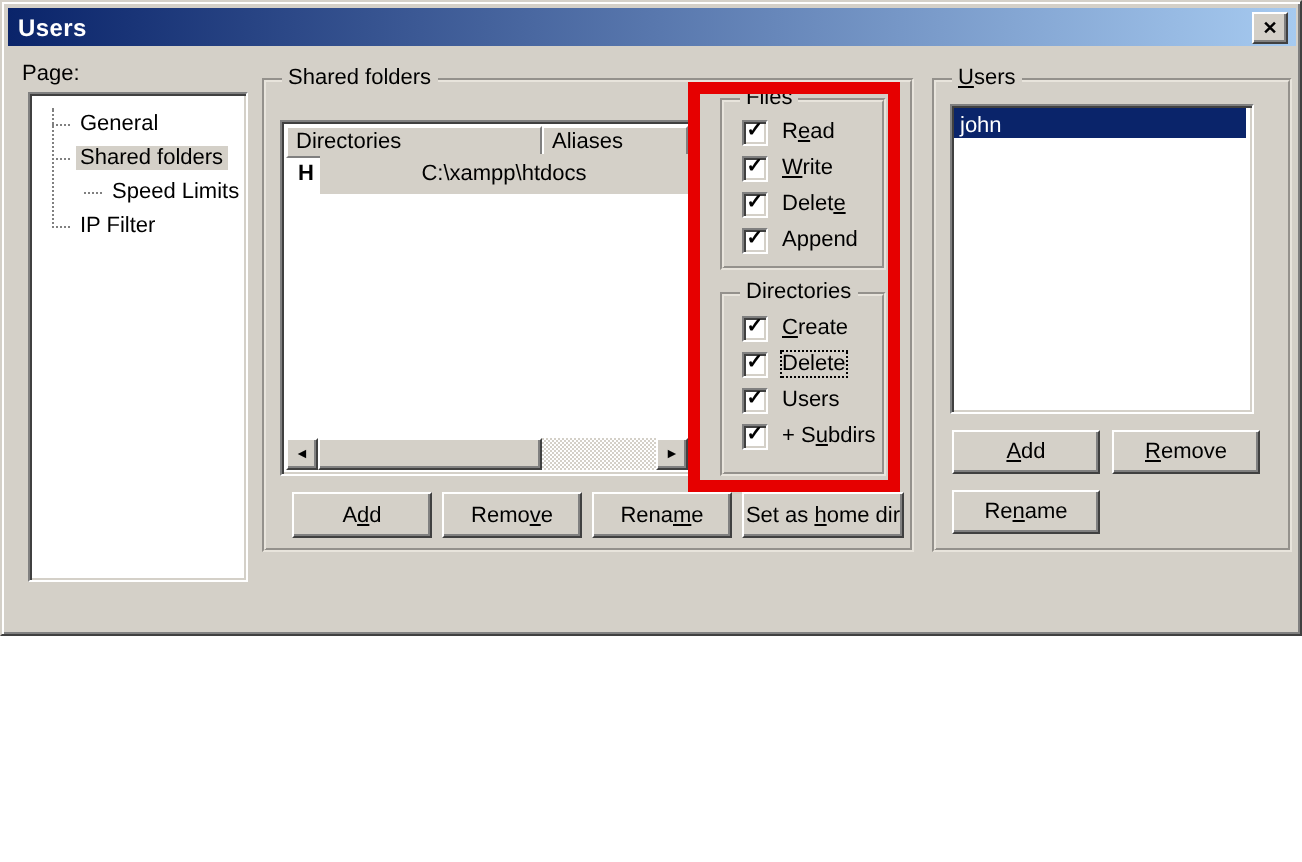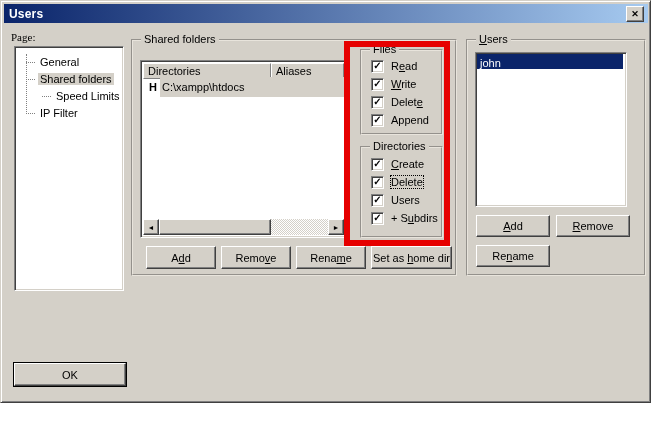--- a/index.html
+++ b/index.html
@@ -1,36 +1,36 @@
 <!DOCTYPE html>
 <html><head>
 <meta charset="utf-8">
 <style>
   html,body { margin:0; padding:0; }
   body { font-family:"Liberation Sans", sans-serif; font-size:11px; color:#000; }
   .dialog {
-    position:relative; width:651px; height:403px; background:#d4d0c8; box-sizing:border-box;
+    position:relative; width:651px; height:318px; background:#d4d0c8; box-sizing:border-box;
     border:1px solid; border-color:#d4d0c8 #404040 #404040 #d4d0c8;
     box-shadow: inset 1px 1px 0 #ffffff, inset -1px -1px 0 #808080;
     overflow:hidden;
   }
   .titlebar {
     position:absolute; left:3px; top:3px; width:644px; height:19px;
     background:linear-gradient(to right,#0a246a,#a6caf0);
     display:flex; align-items:center;
   }
   .title-text { color:#fff; font-weight:bold; font-size:12px; padding-left:5px; letter-spacing:0.2px; }
   .close-btn {
     position:absolute; right:4px; top:2px; width:16px; height:14px;
     background:#d4d0c8; border:1px solid; border-color:#ffffff #404040 #404040 #ffffff;
     box-shadow: inset -1px -1px 0 #808080;
     display:flex; align-items:center; justify-content:center;
     font-size:9px; font-weight:bold; line-height:1; cursor:default;
   }
-  .label { position:absolute;font-family:Liberation Serif, serif; }
+  .label { position:absolute; }
   .sunken {
     background:#fff; border:1px solid; border-color:#808080 #ffffff #ffffff #808080;
     box-shadow: inset 1px 1px 0 #404040, inset -1px -1px 0 #d4d0c8;
     box-sizing:border-box;
   }
   .groupbox { position:absolute; border:2px groove #e8e4dc; box-sizing:border-box; }
   .legend { position:absolute; top:-8px; left:8px; background:#d4d0c8; padding:0 3px; line-height:13px; }
   .btn {
     position:absolute; background:#d4d0c8; box-sizing:border-box;
     border:1px solid; border-color:#ffffff #404040 #404040 #ffffff;
@@ -48,21 +48,21 @@
   .tree-item.selected span.t { background:#d4d0c8; }
   
   .listview { position:absolute; left:7px; top:19px; width:207px; height:178px; }
   .lv-header { position:absolute; left:2px; top:2px; right:2px; height:16px; display:flex; }
   .hdr-cell {
     background:#d4d0c8; border:1px solid; border-color:#ffffff #808080 #808080 #ffffff;
     box-sizing:border-box; padding:1px 4px; white-space:nowrap; overflow:hidden;
   }
   .lv-row { position:absolute; left:2px; top:18px; right:2px; height:15px; display:flex; align-items:center; white-space:nowrap; }
   .home-flag { font-weight:bold; padding:0 3px 0 6px; }
-  .row-path { background:#d4d0c8; flex:1; padding:4px 2px; }
+  .row-path { background:#d4d0c8; flex:1; padding:4px 2px;text-align:center; }
   
   .hscroll { position:absolute; left:2px; right:2px; bottom:2px; height:16px;
     background:#e8e5de;
     background-image:repeating-conic-gradient(#ffffff 0% 25%, #d4d0c8 0% 50%);
     background-size:2px 2px; }
   .sb-btn { position:absolute; top:0; width:16px; height:16px; background:#d4d0c8;
     border:1px solid; border-color:#ffffff #404040 #404040 #ffffff; box-shadow: inset -1px -1px 0 #808080;
     box-sizing:border-box; display:flex; align-items:center; justify-content:center; font-size:7px; line-height:1; }
   .sb-thumb { position:absolute; top:0; left:16px; width:112px; height:16px; background:#d4d0c8;
     border:1px solid; border-color:#ffffff #404040 #404040 #ffffff; box-shadow: inset -1px -1px 0 #808080; box-sizing:border-box; }

